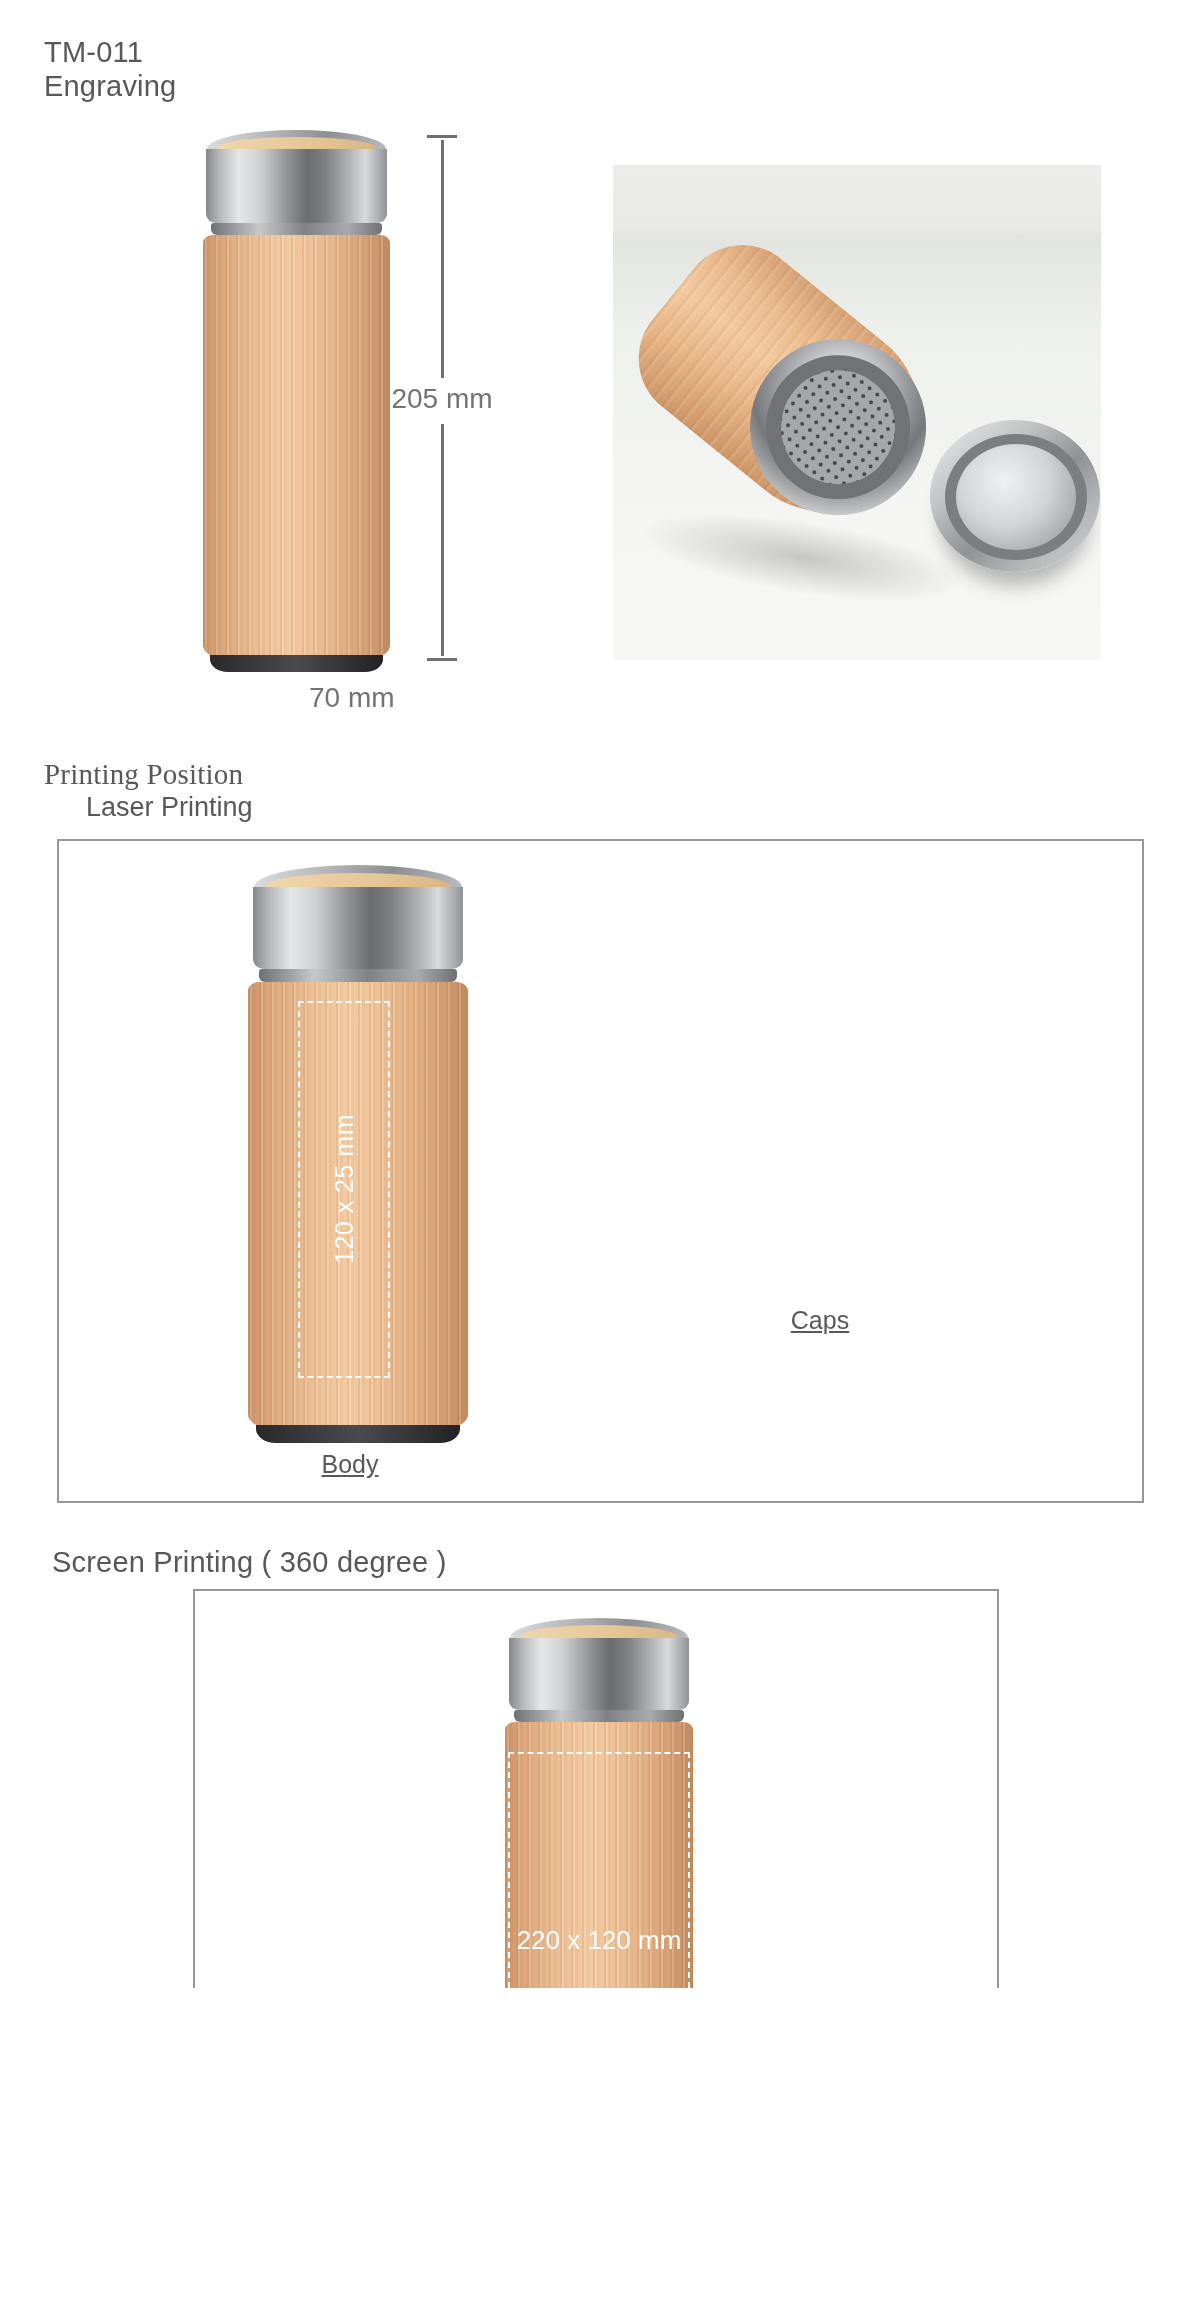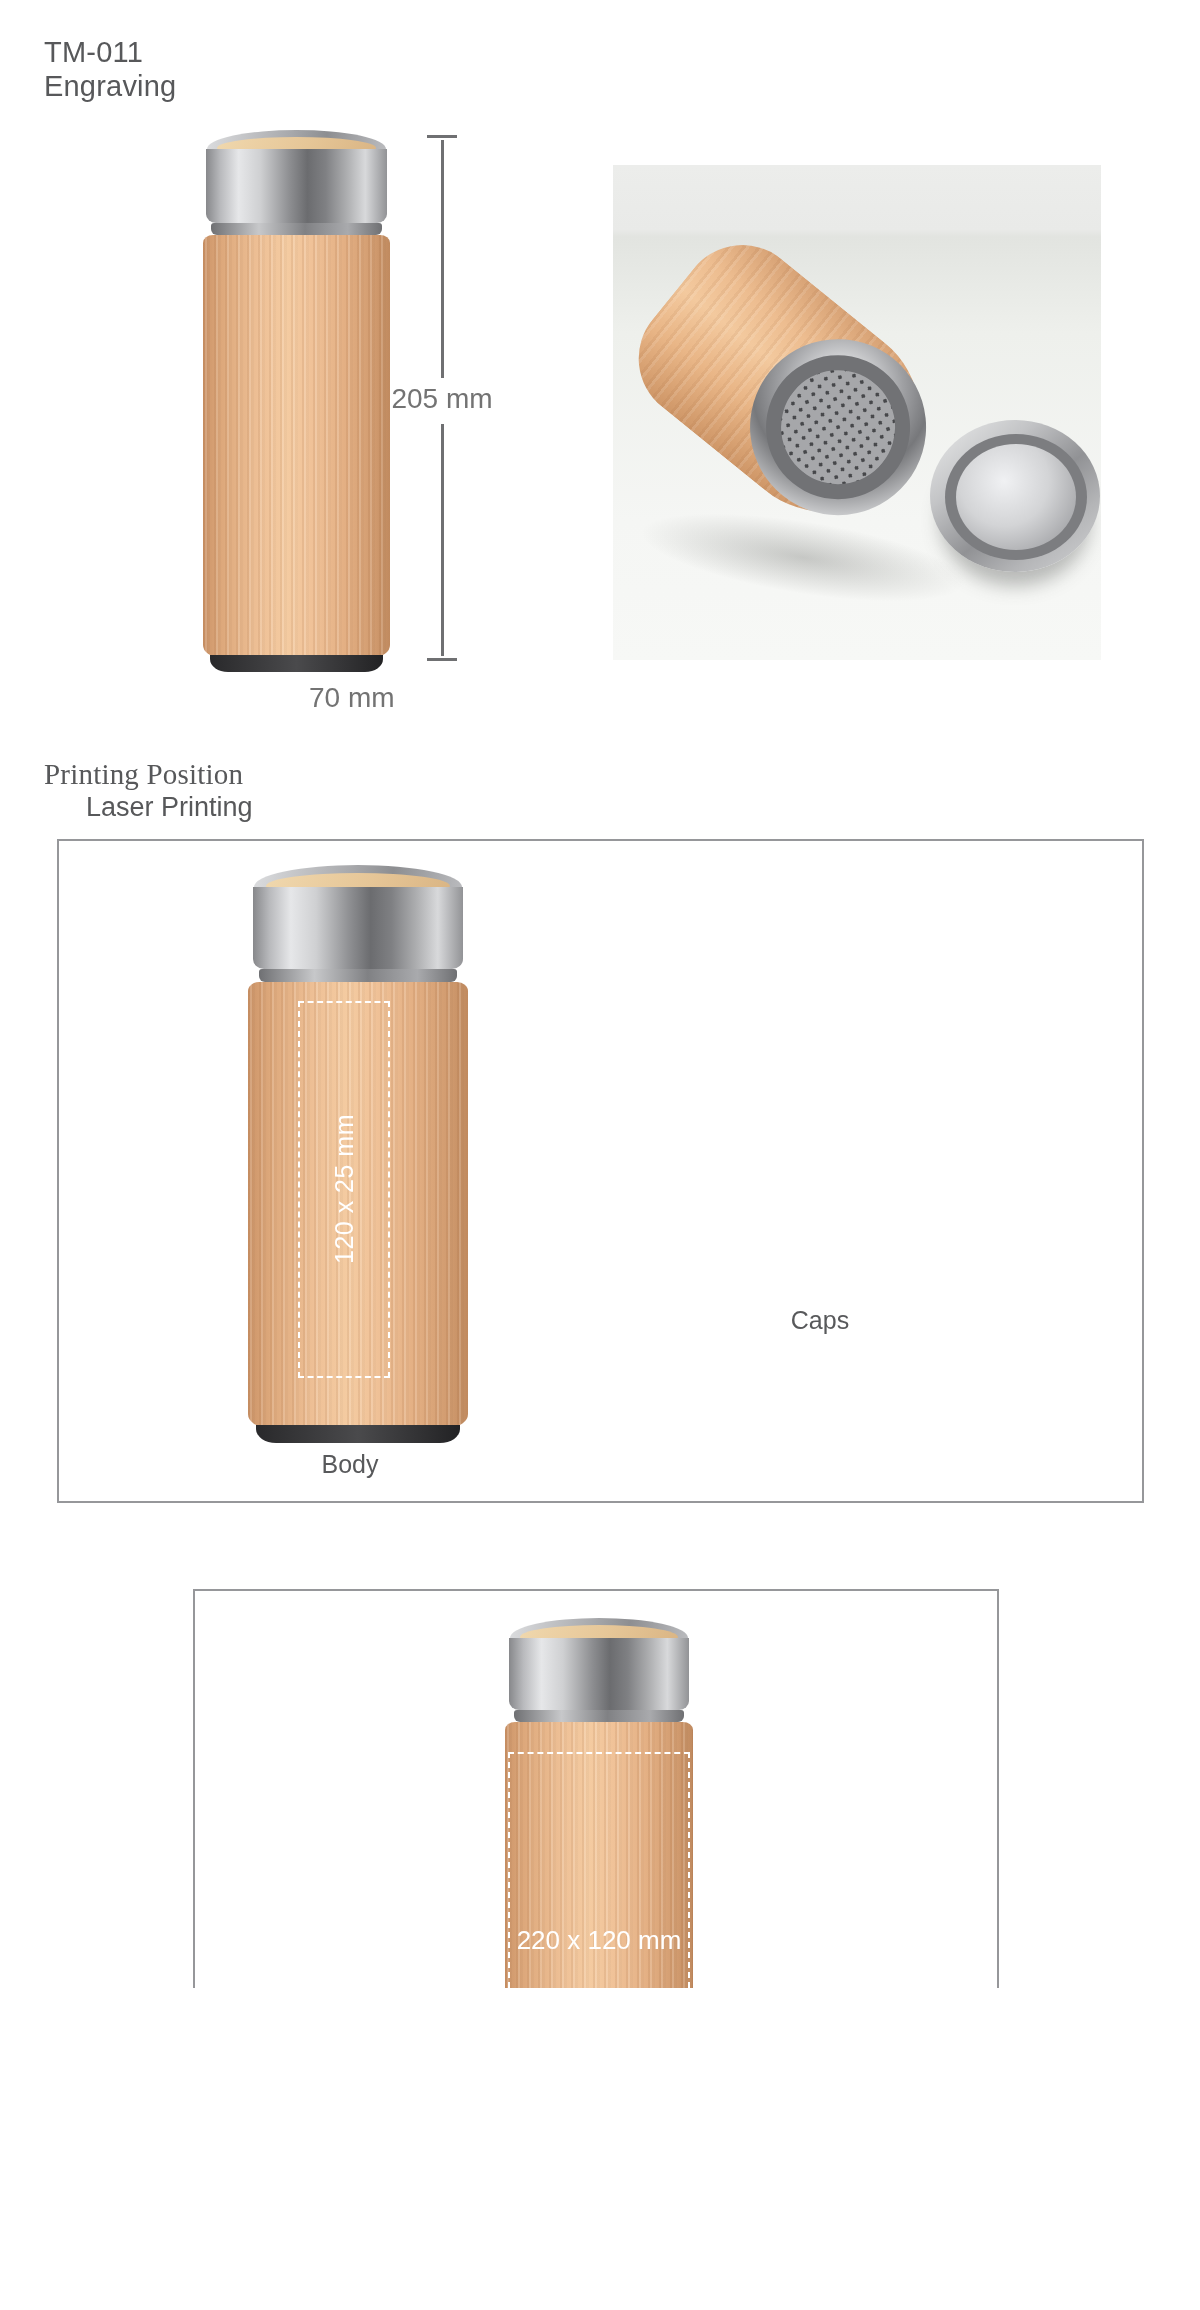--- a/index.html
+++ b/index.html
@@ -17,21 +17,21 @@
   .bambooTopEl{position:absolute;border-radius:50%;background:linear-gradient(120deg,#f0d8ae 0%,#e6c697 55%,#d9b483 100%);}
   .capLip{background:linear-gradient(90deg,#6f7073 0%,#c7c8ca 28%,#808184 55%,#a9aaad 80%,#6f7073 100%);}
   .bamboo{background:
       repeating-linear-gradient(90deg, rgba(133,77,38,0.10) 0 2px, rgba(255,255,255,0.14) 2px 4px,
         rgba(0,0,0,0.025) 4px 7px, rgba(255,255,255,0) 7px 11px),
       linear-gradient(90deg,#cc9468 0%,#dda87b 10%,#eec096 30%,#f4cba1 45%,#f0c298 58%,#e3af83 76%,#d09a6e 92%,#c08a5f 100%);}
   .base{background:linear-gradient(90deg,#29292b 0%,#4a4a4c 50%,#222224 100%);}
   .dash{border:2px dashed #ffffff;position:absolute;display:flex;align-items:center;justify-content:center;}
   .wtxt{color:#ffffff;}
   .vtext{writing-mode:vertical-rl;transform:rotate(180deg);font-size:25px;letter-spacing:.5px;}
-  .lbl{font-size:25px;color:#58595b;}
+  .lbl{font-size:25px;color:#58595b;text-decoration:underline;}
   .dot{border-radius:50%;position:absolute;}
 </style>
 </head>
 <body>
 
 <div class="canvas">
 
   <div class="abs h1" style="left:44px;top:36px;">TM-011</div>
   <div class="abs h1" style="left:44px;top:70px;">Engraving</div>
 
@@ -97,20 +97,21 @@
     <div class="abs bamboo" style="left:0;top:117px;width:220px;height:445px;border-radius:11px 11px 18px 18px/9px 9px 13px 13px;"></div>
     <div class="abs base" style="left:8px;top:560px;width:204px;height:18px;border-radius:0 0 20px 20px/0 0 14px 14px;"></div>
     <div class="dash" style="left:50px;top:136px;width:88px;height:373px;">
       <span class="wtxt vtext">120 x 25 mm</span>
     </div>
   </div>
   <div class="abs lbl" style="left:350px;top:1450px;transform:translateX(-50%);">Body</div>
 
   <div class="abs lbl" style="left:820px;top:1306px;transform:translateX(-50%);">Caps</div>
 
+  <div class="abs h1" style="left:52px;top:1546px;">Screen Printing ( 360 degree )</div>
 
   <div class="abs frame" style="left:193px;top:1589px;width:802px;height:703px;"></div>
 
   <div class="abs" style="left:505px;top:1618px;width:188px;height:580px;text-align:right;">
     <div class="abs metalTop" style="left:5px;top:0;width:178px;height:40px;">
       <div class="bambooTopEl" style="left:10px;top:7px;right:10px;bottom:9px;"></div>
     </div>
     <div class="abs metalH" style="left:4px;top:20px;width:180px;height:72px;border-radius:0 0 10px 10px/0 0 9px 9px;"></div>
     <div class="abs capLip" style="left:9px;top:92px;width:170px;height:12px;border-radius:3px 3px 6px 6px;"></div>
     <div class="abs bamboo" style="left:0;top:104px;width:188px;height:460px;border-radius:10px 10px 16px 16px/8px 8px 12px 12px;"></div>

